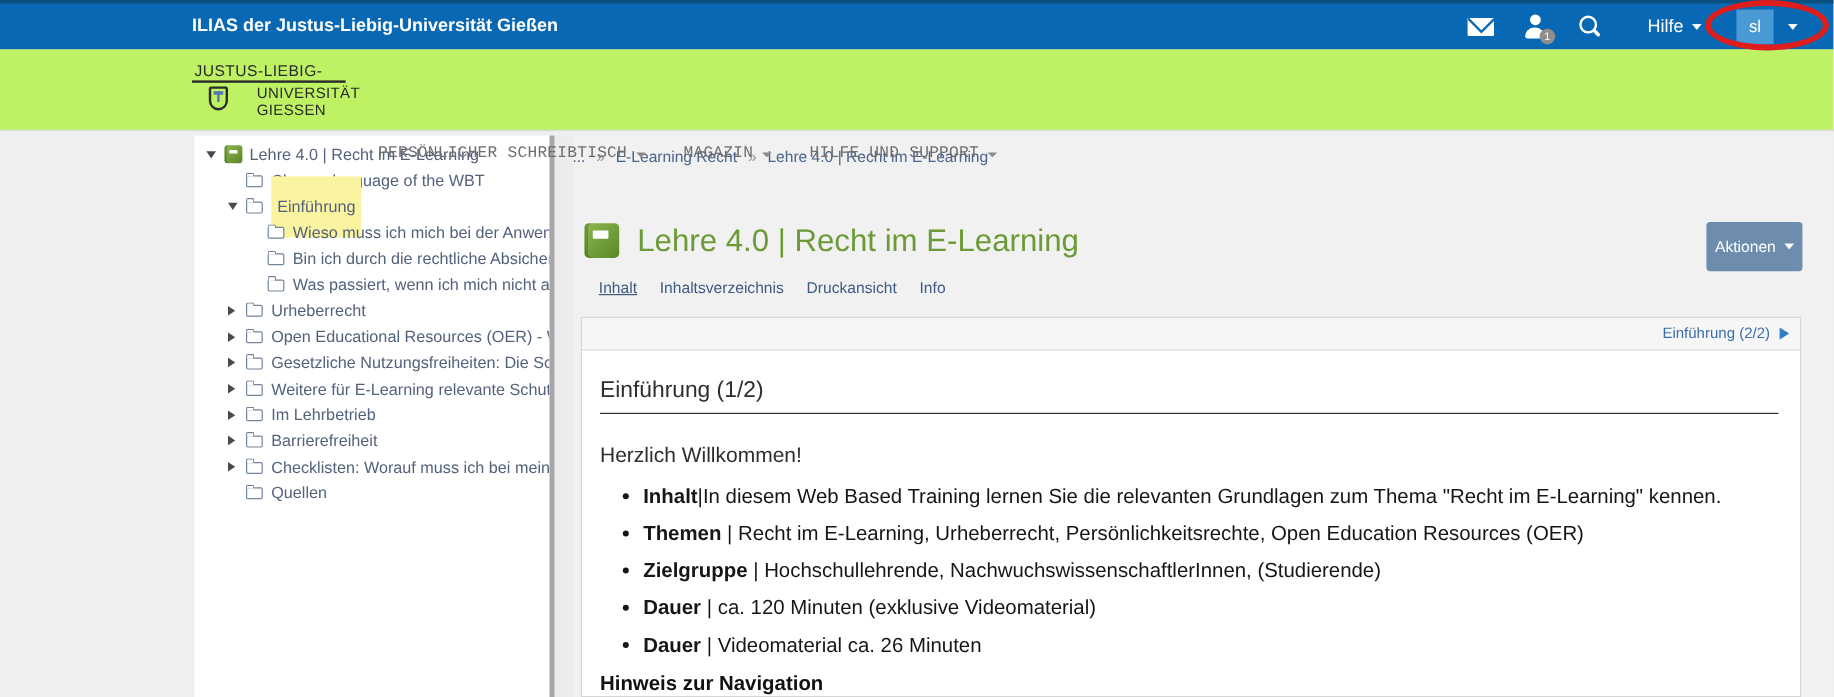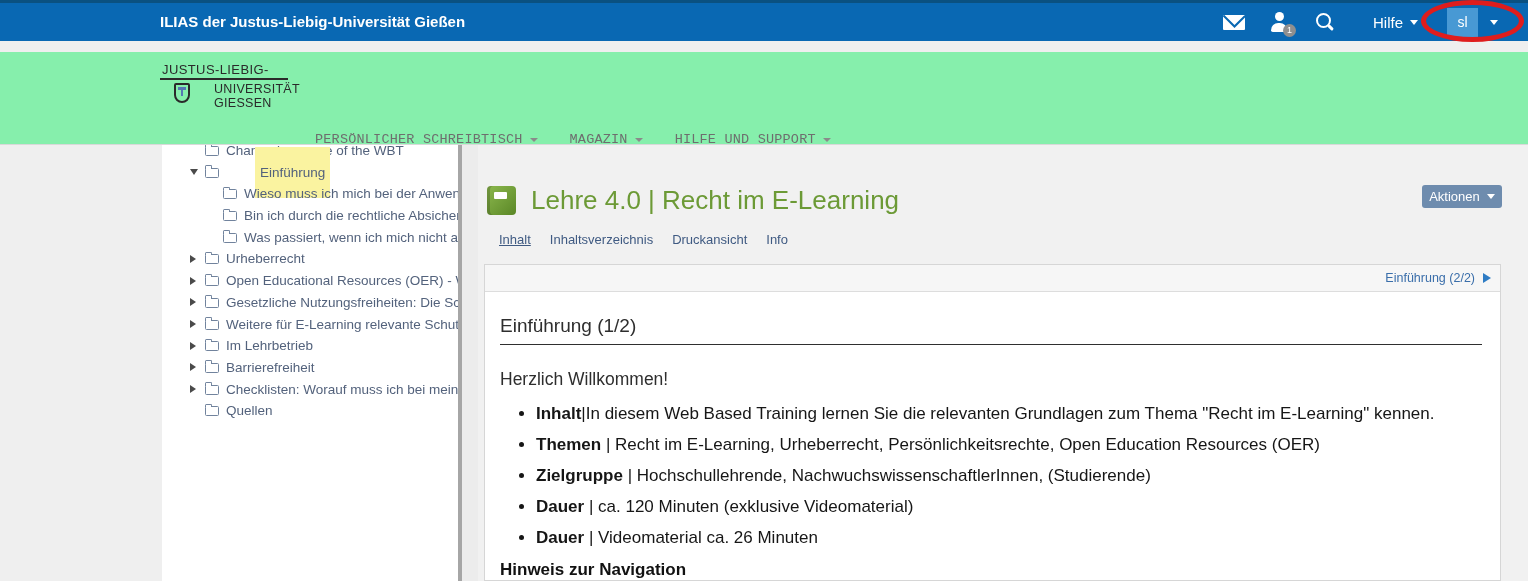--- a/index.html
+++ b/index.html
@@ -25,21 +25,21 @@
   .icon-search::after  { content:''; position:absolute; right:1px; bottom:0; width:3px; height:7px; background:#fff; transform:rotate(-45deg); border-radius:2px; }
   .help { display:flex; align-items:center; gap:7px; color:#fff; font-size:15px; cursor:pointer;margin-left:17px; }
   .caret-w { width:0; height:0; border-left:4.5px solid transparent; border-right:4.5px solid transparent; border-top:5px solid #fff; }
   .user-area { display:flex; align-items:center; gap:12px; margin-left:6px; }
   .sl-btn { width:31px; height:29px; background:#4899d4; color:#fff; font-size:14px;
             display:flex; align-items:center; justify-content:center; cursor:pointer; }
   .annotation { position:absolute; left:1421px; top:0; width:103px; height:42px;
                 border:5px solid #df1d1d; border-radius:50%; z-index:9; pointer-events:none; }
 
   
-  .header { position:absolute; top:52px; left:0; width:1528px; height:93px; background:#86efac;
+  .header { position:absolute; top:41px; left:0; width:1528px; height:68px; background:#bef264;
             border-bottom:1px solid #d9d9d9; z-index:4; }
   .logo { position:absolute; left:160px; top:10px; color:#2a2a2a; cursor:pointer; }
   .logo-line1 { font-size:13px; letter-spacing:0.4px; border-bottom:2px solid #2a2a2a; padding:0 4px 1px 2px; width:128px; }
   .logo-row { display:flex; align-items:flex-start; gap:3px; margin-left:14px; margin-top:2px; }
   .shield { width:16px; height:20px; border:2px solid #2a2a2a; border-radius:2px 2px 8px 8px; position:relative; margin-top:1px; }
   .shield::before { content:''; position:absolute; top:2px; left:2px; width:8px; height:2.5px; background:#5578b4; }
   .shield::after  { content:''; position:absolute; top:2px; left:4.7px; width:2.6px; height:9px; background:#5578b4; }
   .logo-stack { display:flex; flex-direction:column; font-size:12.5px; letter-spacing:0.3px; line-height:14px;margin-left:21px; }
   .mainnav { position:absolute; left:315px; top:80px; display:flex; gap:32px; }
   .nav-item { display:flex; align-items:center; gap:7px; font-size:13.5px; color:#6e6e6e; letter-spacing:0.2px; cursor:pointer;font-family:Liberation Mono, monospace; }
@@ -57,36 +57,36 @@
   .exp.closed::before { content:''; width:0; height:0; border-top:4.5px solid transparent; border-bottom:4.5px solid transparent; border-left:6.5px solid #4a4a4a; }
   .ficon { position:relative; width:14px; height:10px; flex:0 0 14px; border:1.5px solid #71839d; border-radius:1.5px;
            background:#fff; margin-right:7px; margin-top:1px; }
   .ficon::before { content:''; position:absolute; top:-3.5px; left:-1.5px; width:5px; height:2.5px;
                    border:1.5px solid #71839d; border-bottom:none; border-radius:1.5px 1.5px 0 0; background:#fff; }
   .bicon { position:relative; background:linear-gradient(135deg,#8cb84e,#5a8726); }
   .bicon::before { content:''; position:absolute; background:#fff; border-radius:1px; }
   .bicon.small { width:15px; height:15px; flex:0 0 15px; margin-right:6px; border-radius:2.5px; box-shadow:inset 2px 0 0 rgba(0,0,0,0.18); }
   .bicon.small::before { left:4px; top:3.5px; width:6.5px; height:3.5px; }
   .tlabel { font-size:13.5px; color:#53627c; }
-  .tlabel.hl { background:#faf3a0; padding:18px 5px;margin-left:29px; }
+  .tlabel.hl { background:#faf3a0; padding:18px 5px; }
 
   
   .main { position:absolute; left:478px; top:113px; width:1050px; height:468px; background:#f1f1f1; }
   .breadcrumb { position:absolute; left:477px; top:123px; display:flex; align-items:center; gap:9px;
                 font-size:13px; color:#4a648c; }
   .bc-sep { color:#8d99a8; }
   .bc-link { cursor:pointer; }
   .title-row { position:absolute; left:487px; top:185px; display:flex; align-items:center; gap:15px; }
   .bicon.big { width:29px; height:29px; border-radius:4px; box-shadow:inset 3px 0 0 rgba(0,0,0,0.18); }
   .bicon.big::before { left:7px; top:6px; width:13px; height:7px; }
   .page-title { font-size:26px; color:#6c9a36; }
   .tabs { position:absolute; left:499px; top:232px; display:flex; gap:19px; font-size:13px; color:#3f5a82; }
   .tab { cursor:pointer; }
   .tab.active { text-decoration:underline; }
-  .actions-btn { position:absolute; left:1422px; top:185px; width:80px; height:23px; background:#6e8cae;
+  .actions-btn { position:absolute; left:1422px; top:185px; width:80px; height:41px; background:#6e8cae;
                  border-radius:3px; color:#fff; font-size:13px; display:flex; align-items:center; justify-content:center;
                  gap:7px; cursor:pointer; }
 
   
   .content-box { position:absolute; left:484px; top:264px; width:1017px; height:317px;
                  background:#fff; border:1px solid #d6d6d6; }
   .pager { height:27px; background:#f6f6f6; border-bottom:1px solid #ddd; display:flex;
            justify-content:flex-end; align-items:center; gap:8px; padding-right:9px;
            font-size:12.5px; color:#3a6eaa; }
   .pager-link { cursor:pointer; }

